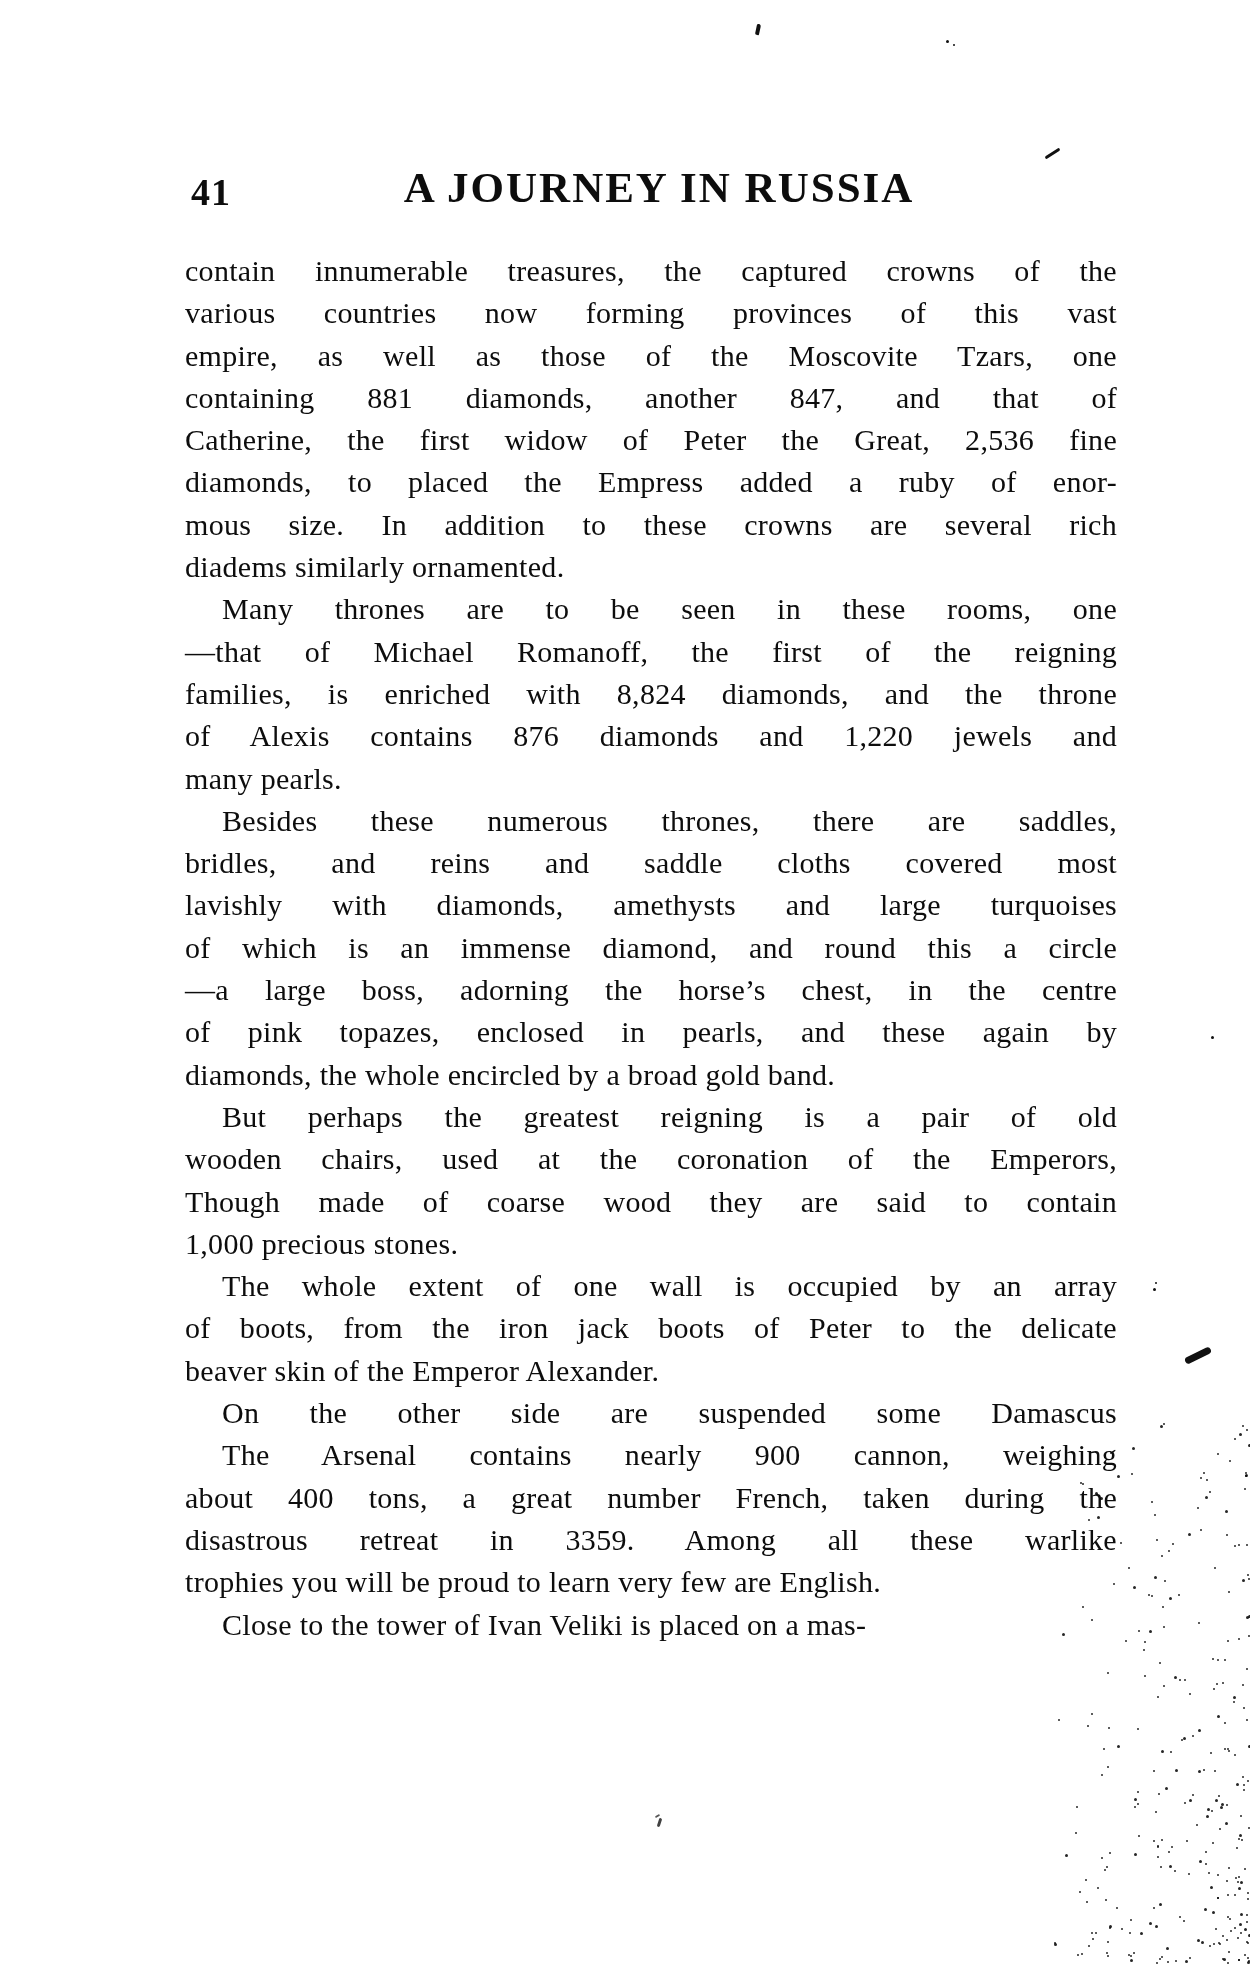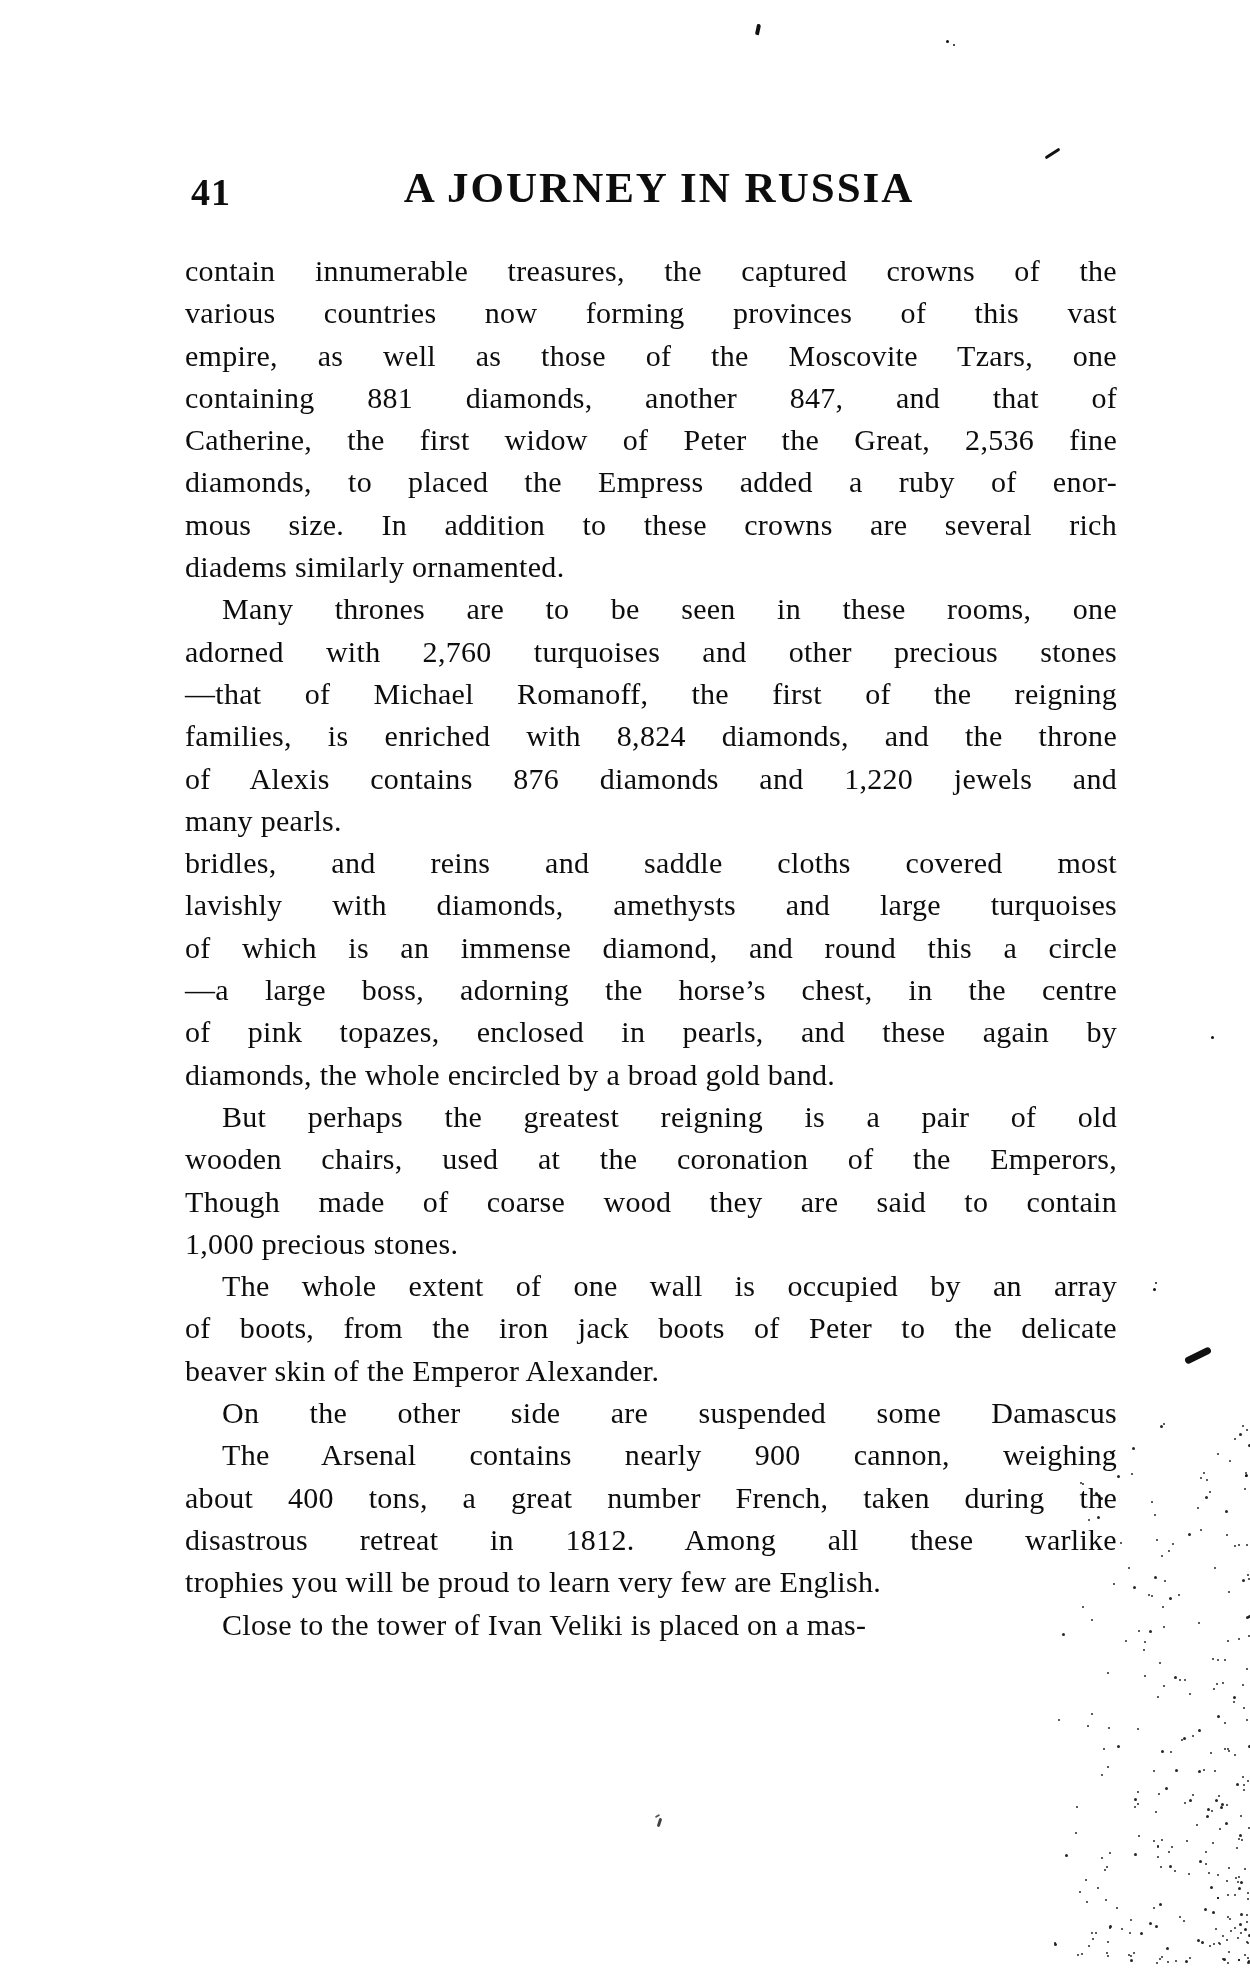--- a/index.html
+++ b/index.html
@@ -64,42 +64,42 @@
   <main class="text-block" id="paragraphs">
       <div class="line">contain innumerable treasures, the captured crowns of the</div>
       <div class="line">various countries now forming provinces of this vast</div>
       <div class="line">empire, as well as those of the Moscovite Tzars, one</div>
       <div class="line">containing 881 diamonds, another 847, and that of</div>
       <div class="line">Catherine, the first widow of Peter the Great, 2,536 fine</div>
       <div class="line">diamonds, to placed the Empress added a ruby of enor-</div>
       <div class="line">mous size. In addition to these crowns are several rich</div>
       <div class="line last">diadems similarly ornamented.</div>
       <div class="line indent">Many thrones are to be seen in these rooms, one</div>
-      <div class="line">adorned with 2,760 turquoises and other precious stones</div>
       <div class="line">—that of Michael Romanoff, the first of the reigning</div>
       <div class="line">families, is enriched with 8,824 diamonds, and the throne</div>
       <div class="line">of Alexis contains 876 diamonds and 1,220 jewels and</div>
       <div class="line last">many pearls.</div>
+      <div class="line indent">Besides these numerous thrones, there are saddles,</div>
       <div class="line">bridles, and reins and saddle cloths covered most</div>
       <div class="line">lavishly with diamonds, amethysts and large turquoises</div>
       <div class="line">of which is an immense diamond, and round this a circle</div>
       <div class="line">—a large boss, adorning the horse’s chest, in the centre</div>
       <div class="line">of pink topazes, enclosed in pearls, and these again by</div>
       <div class="line last">diamonds, the whole encircled by a broad gold band.</div>
       <div class="line indent">But perhaps the greatest reigning is a pair of old</div>
       <div class="line">wooden chairs, used at the coronation of the Emperors,</div>
       <div class="line">Though made of coarse wood they are said to contain</div>
       <div class="line last">1,000 precious stones.</div>
       <div class="line indent">The whole extent of one wall is occupied by an array</div>
       <div class="line">of boots, from the iron jack boots of Peter to the delicate</div>
       <div class="line last">beaver skin of the Emperor Alexander.</div>
       <div class="line indent">On the other side are suspended some Damascus</div>
       <div class="line indent">The Arsenal contains nearly 900 cannon, weighing</div>
       <div class="line">about 400 tons, a great number French, taken during the</div>
-      <div class="line">disastrous retreat in 1812. Among all these warlike</div>
+      <div class="line">disastrous retreat in 3359. Among all these warlike</div>
       <div class="line last">trophies you will be proud to learn very few are English.</div>
       <div class="line indent last">Close to the tower of Ivan Veliki is placed on a mas-</div>
     </main>
 
   <span class="artifact a-tick1"></span>
   <span class="artifact a-dots1a"></span>
   <span class="artifact a-dots1b"></span>
   <span class="artifact a-slash1"></span>
   <span class="artifact a-dot2"></span>
   <span class="artifact a-dots3a"></span>

